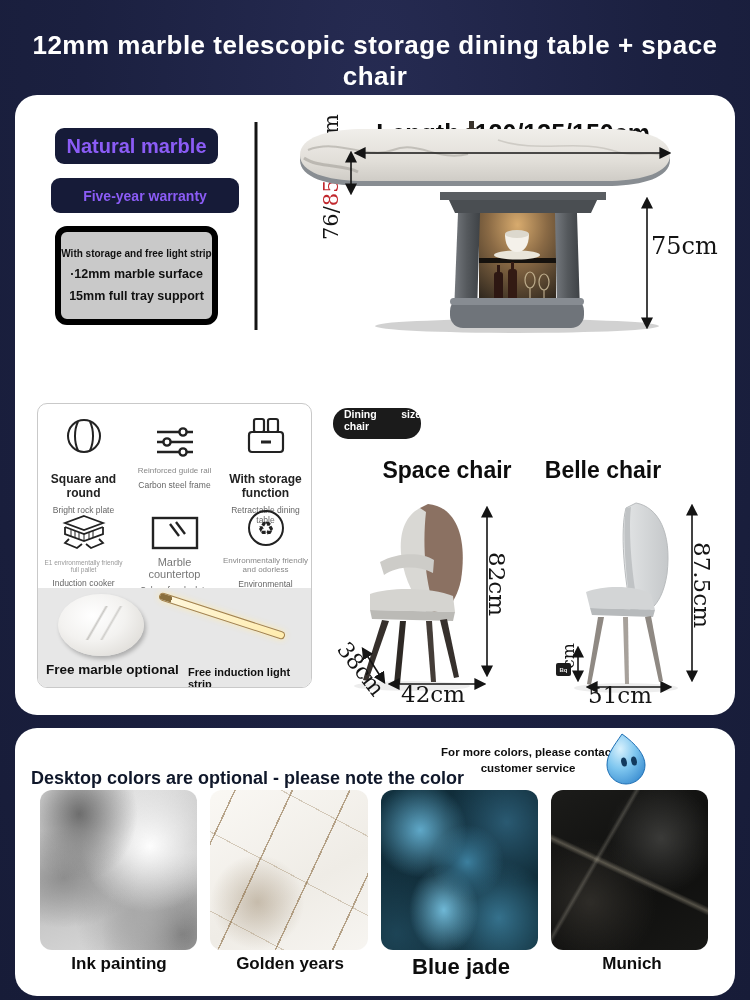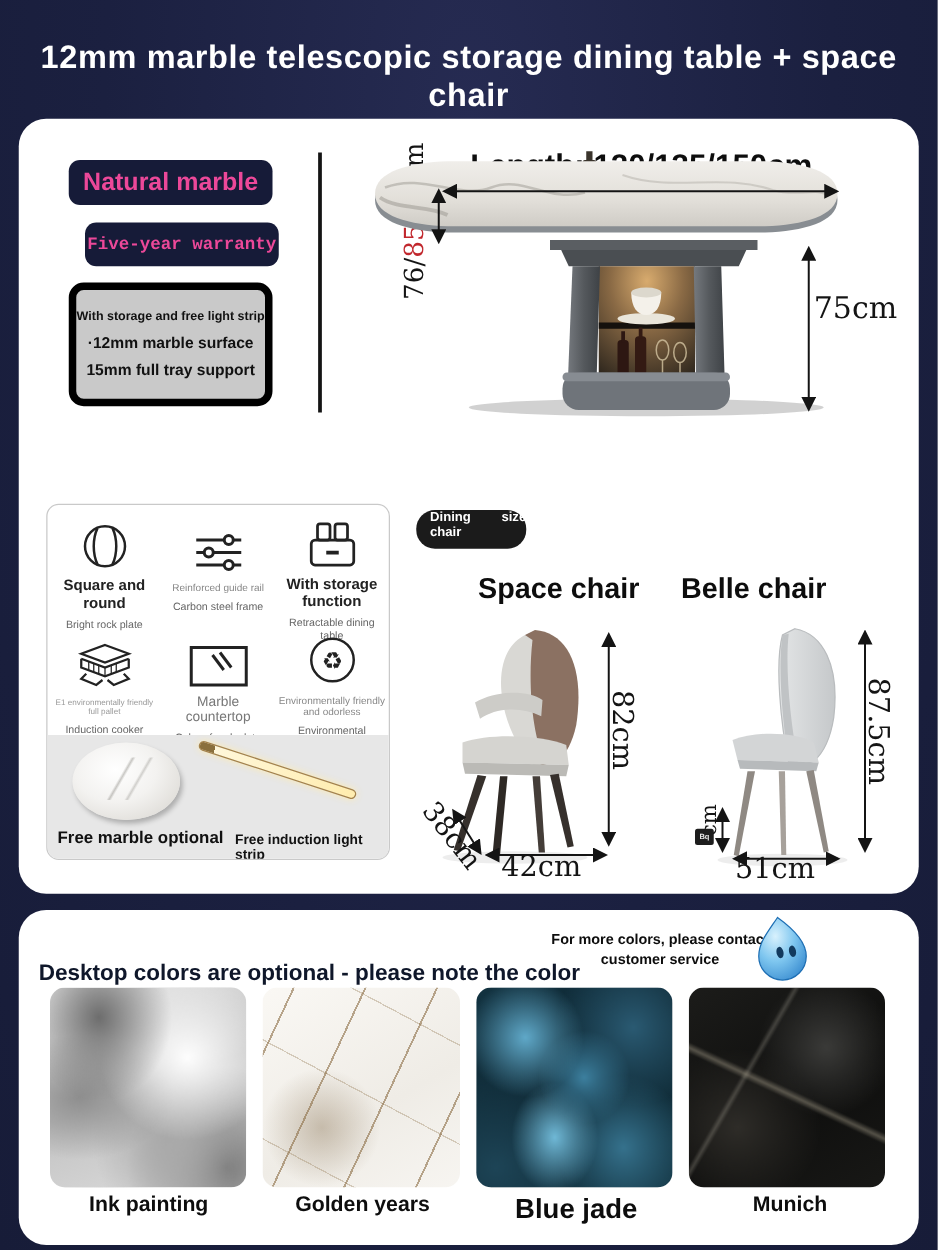--- a/index.html
+++ b/index.html
@@ -8,24 +8,24 @@
           background:radial-gradient(ellipse at 50% 10%, #262b52 0%, #1b2040 55%, #171c38 100%); }
 
   .page-title { position:absolute; left:0; top:30px; width:100%; text-align:center;
                 color:#fff; font-size:26px; font-weight:bold; letter-spacing:.5px; }
 
   .card { position:absolute; background:#fff; border-radius:22px; }
   #card-main { left:15px; top:95px; width:720px; height:620px; }
   #card-colors { left:15px; top:728px; width:720px; height:268px; }
 
   
-  .pill { position:absolute; background:#161b38; color:#ec4899; border-radius:9px;
+  .pill { position:absolute; background:#161b38; color:#8b5cf6; border-radius:9px;
           display:flex; align-items:center; justify-content:center; font-weight:bold; }
   #pill-natural { left:40px; top:33px; width:163px; height:36px; font-size:20px; }
-  #pill-warranty { left:53px; top:83px; width:155px; height:35px; font-size:14px;font-family:Liberation Mono, monospace; }
+  #pill-warranty { left:36px; top:83px; width:188px; height:35px; font-size:14px; }
   #info-box { position:absolute; left:40px; top:131px; width:163px; height:99px;
               background:#c9c9c9; border:6px solid #000000; border-radius:12px;
               display:flex; flex-direction:column; justify-content:center; gap:8px;
               text-align:center; color:#111; }
   #info-box .l1 { font-size:10px; font-weight:bold; }
   #info-box .l2, #info-box .l3 { font-size:12.5px; font-weight:bold; }
 
   
   .dim { position:absolute; font-family:"DejaVu Serif", serif; color:#141414; white-space:nowrap; }
   .rot { transform:translate(-50%,-50%) rotate(-90deg); }
@@ -47,21 +47,21 @@
   
   #table-art { position:absolute; left:283px; top:25px; }
 
   
   #feature-box { position:absolute; left:22px; top:308px; width:275px; height:285px;
                  border:1px solid #c9c9c9; border-radius:10px; overflow:hidden; background:#fff; }
   .f-grid { display:grid; grid-template-columns:1fr 1fr 1fr; padding-top:8px; }
   .f-cell { display:flex; flex-direction:column; align-items:center; text-align:center;
             height:92px; padding:4px 2px 0 2px; }
   .f-icon { height:42px; display:flex; align-items:flex-end; justify-content:center; }
-  .f-title-lg { font-size:12px; font-weight:bold; color:#222; margin-top:4px; }
+  .f-title-lg { font-size:12px; font-weight:bold; color:#222; margin-top:16px; }
   .f-title-md { font-size:11px; color:#777; margin-top:6px; }
   .f-title-sm { font-size:8px; color:#888; margin-top:8px; }
   .f-title-xs { font-size:6.5px; color:#999; margin-top:9px; }
   .f-sub { font-size:8.5px; color:#666; margin-top:5px; }
 
   #freebie-area { position:absolute; left:0; top:184px; width:273px; height:99px; background:#e7e7e7; }
   #turntable { position:absolute; left:20px; top:6px; width:86px; height:62px; border-radius:50%;
                background:
                  radial-gradient(ellipse at 40% 35%, #ffffff 0%, #f3f2f0 45%, #e3e1dd 75%, #d2cfca 100%);
                box-shadow:2px 3px 4px rgba(0,0,0,.25); }

